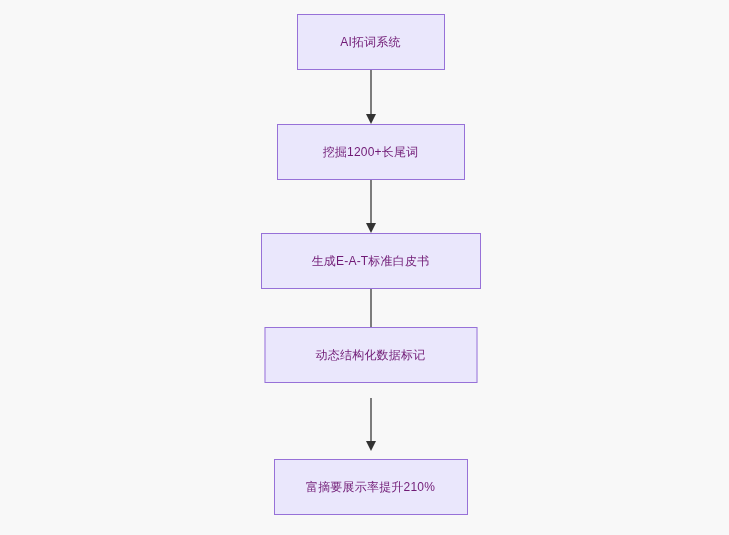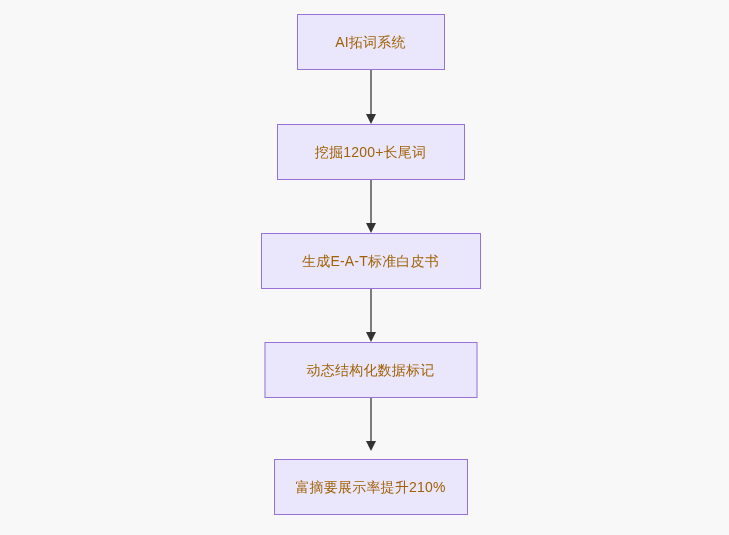--- a/index.html
+++ b/index.html
@@ -24,23 +24,23 @@
     background: #eae7fc;
     border: 1.5px solid #9771d8;
     display: flex;
     align-items: center;
     justify-content: center;
     left: 50%;
     transform: translateX(-50%);
     margin-left: 6px;
   }
   .node-label {
-    font-size: 14px;
+    font-size: 12px;
     line-height: 1;
-    color: #a16207;
+    color: #701a75;
     white-space: nowrap;
     letter-spacing: 0.2px;
   }
   .edge {
     position: absolute;
     left: 50%;
     transform: translateX(-50%);
     margin-left: 6px;
     width: 14px;
   }
@@ -61,21 +61,21 @@
     height: 0;
     border-left: 5.5px solid transparent;
     border-right: 5.5px solid transparent;
     border-top: 10px solid #333333;
   }
 
   
   #node-0 { top: 14px;  width: 148px; height: 56px; }
   #node-1 { top: 124px; width: 188px; height: 56px; }
   #node-2 { top: 233px; width: 220px; height: 56px; }
-  #node-3 { top: 342px; width: 213px; height: 56px; }
+  #node-3 { top: 327px; width: 213px; height: 56px; }
   #node-4 { top: 451px; width: 194px; height: 56px; margin-top: 8px; }
 
   
   #edge-0 { top: 70px;  height: 54px; }
   #edge-1 { top: 180px; height: 53px; }
   #edge-2 { top: 289px; height: 53px; }
   #edge-3 { top: 398px; height: 53px; }
   #edge-0 .edge-line { height: 45px; }
   #edge-1 .edge-line { height: 44px; }
   #edge-2 .edge-line { height: 44px; }

